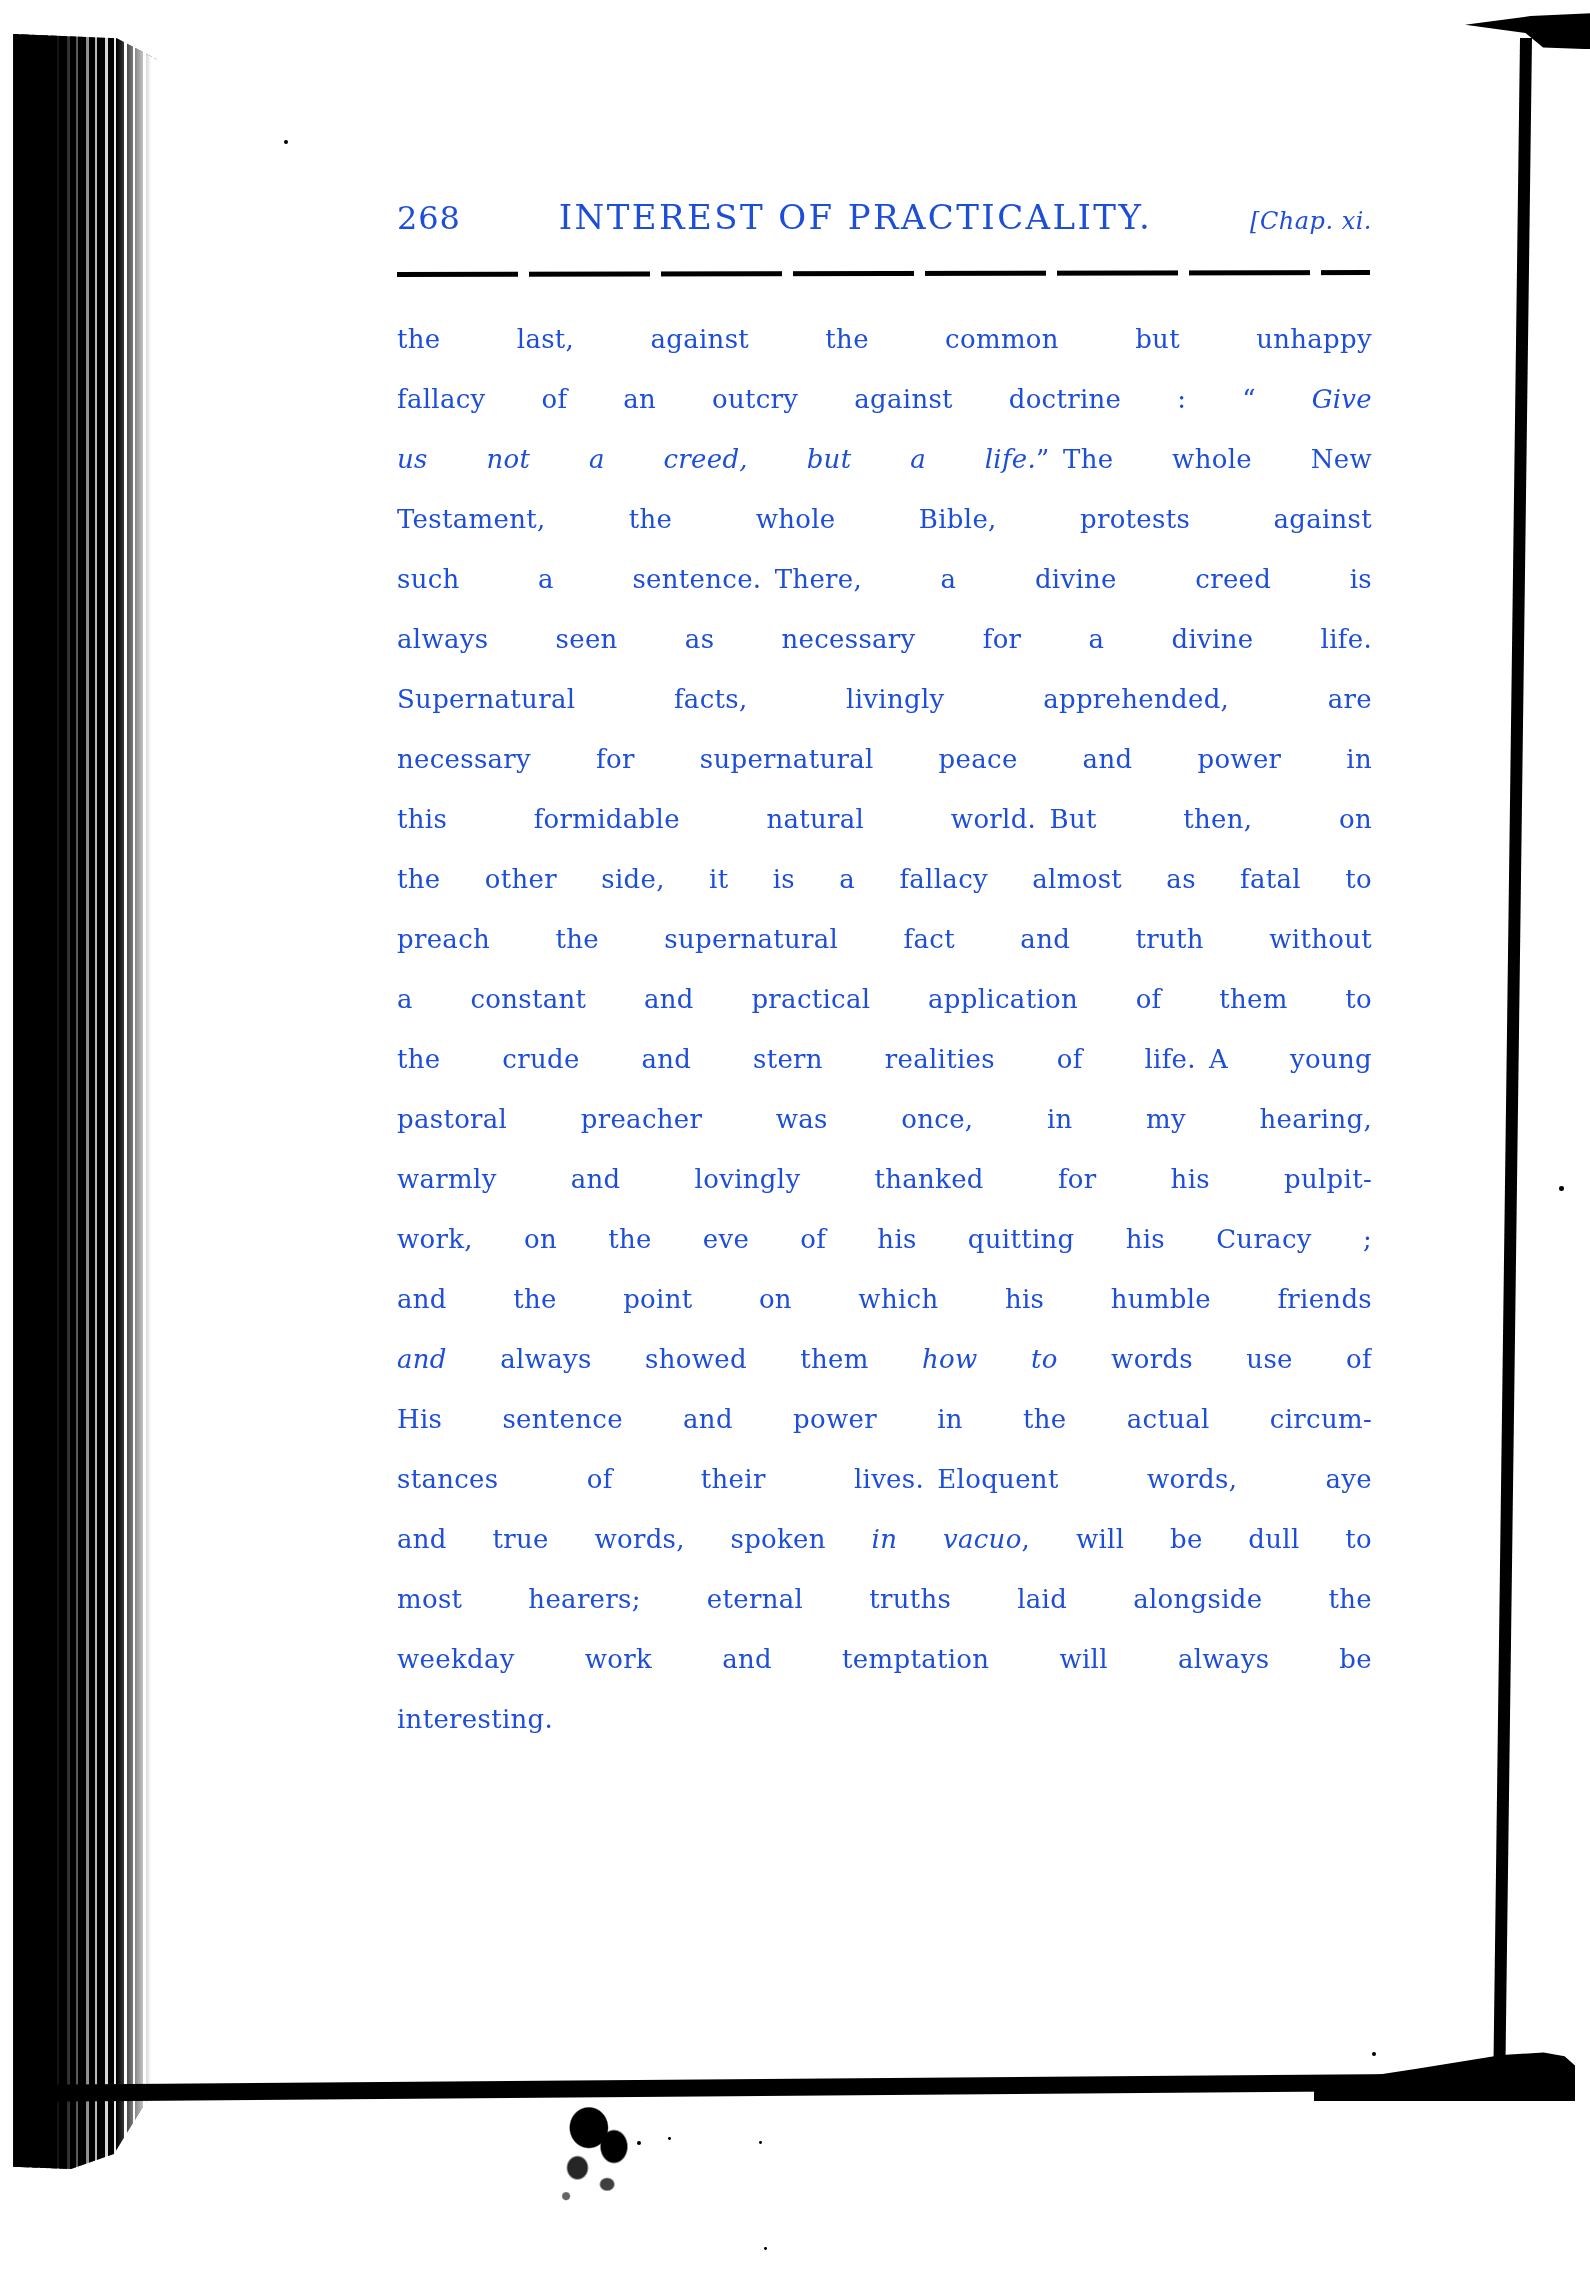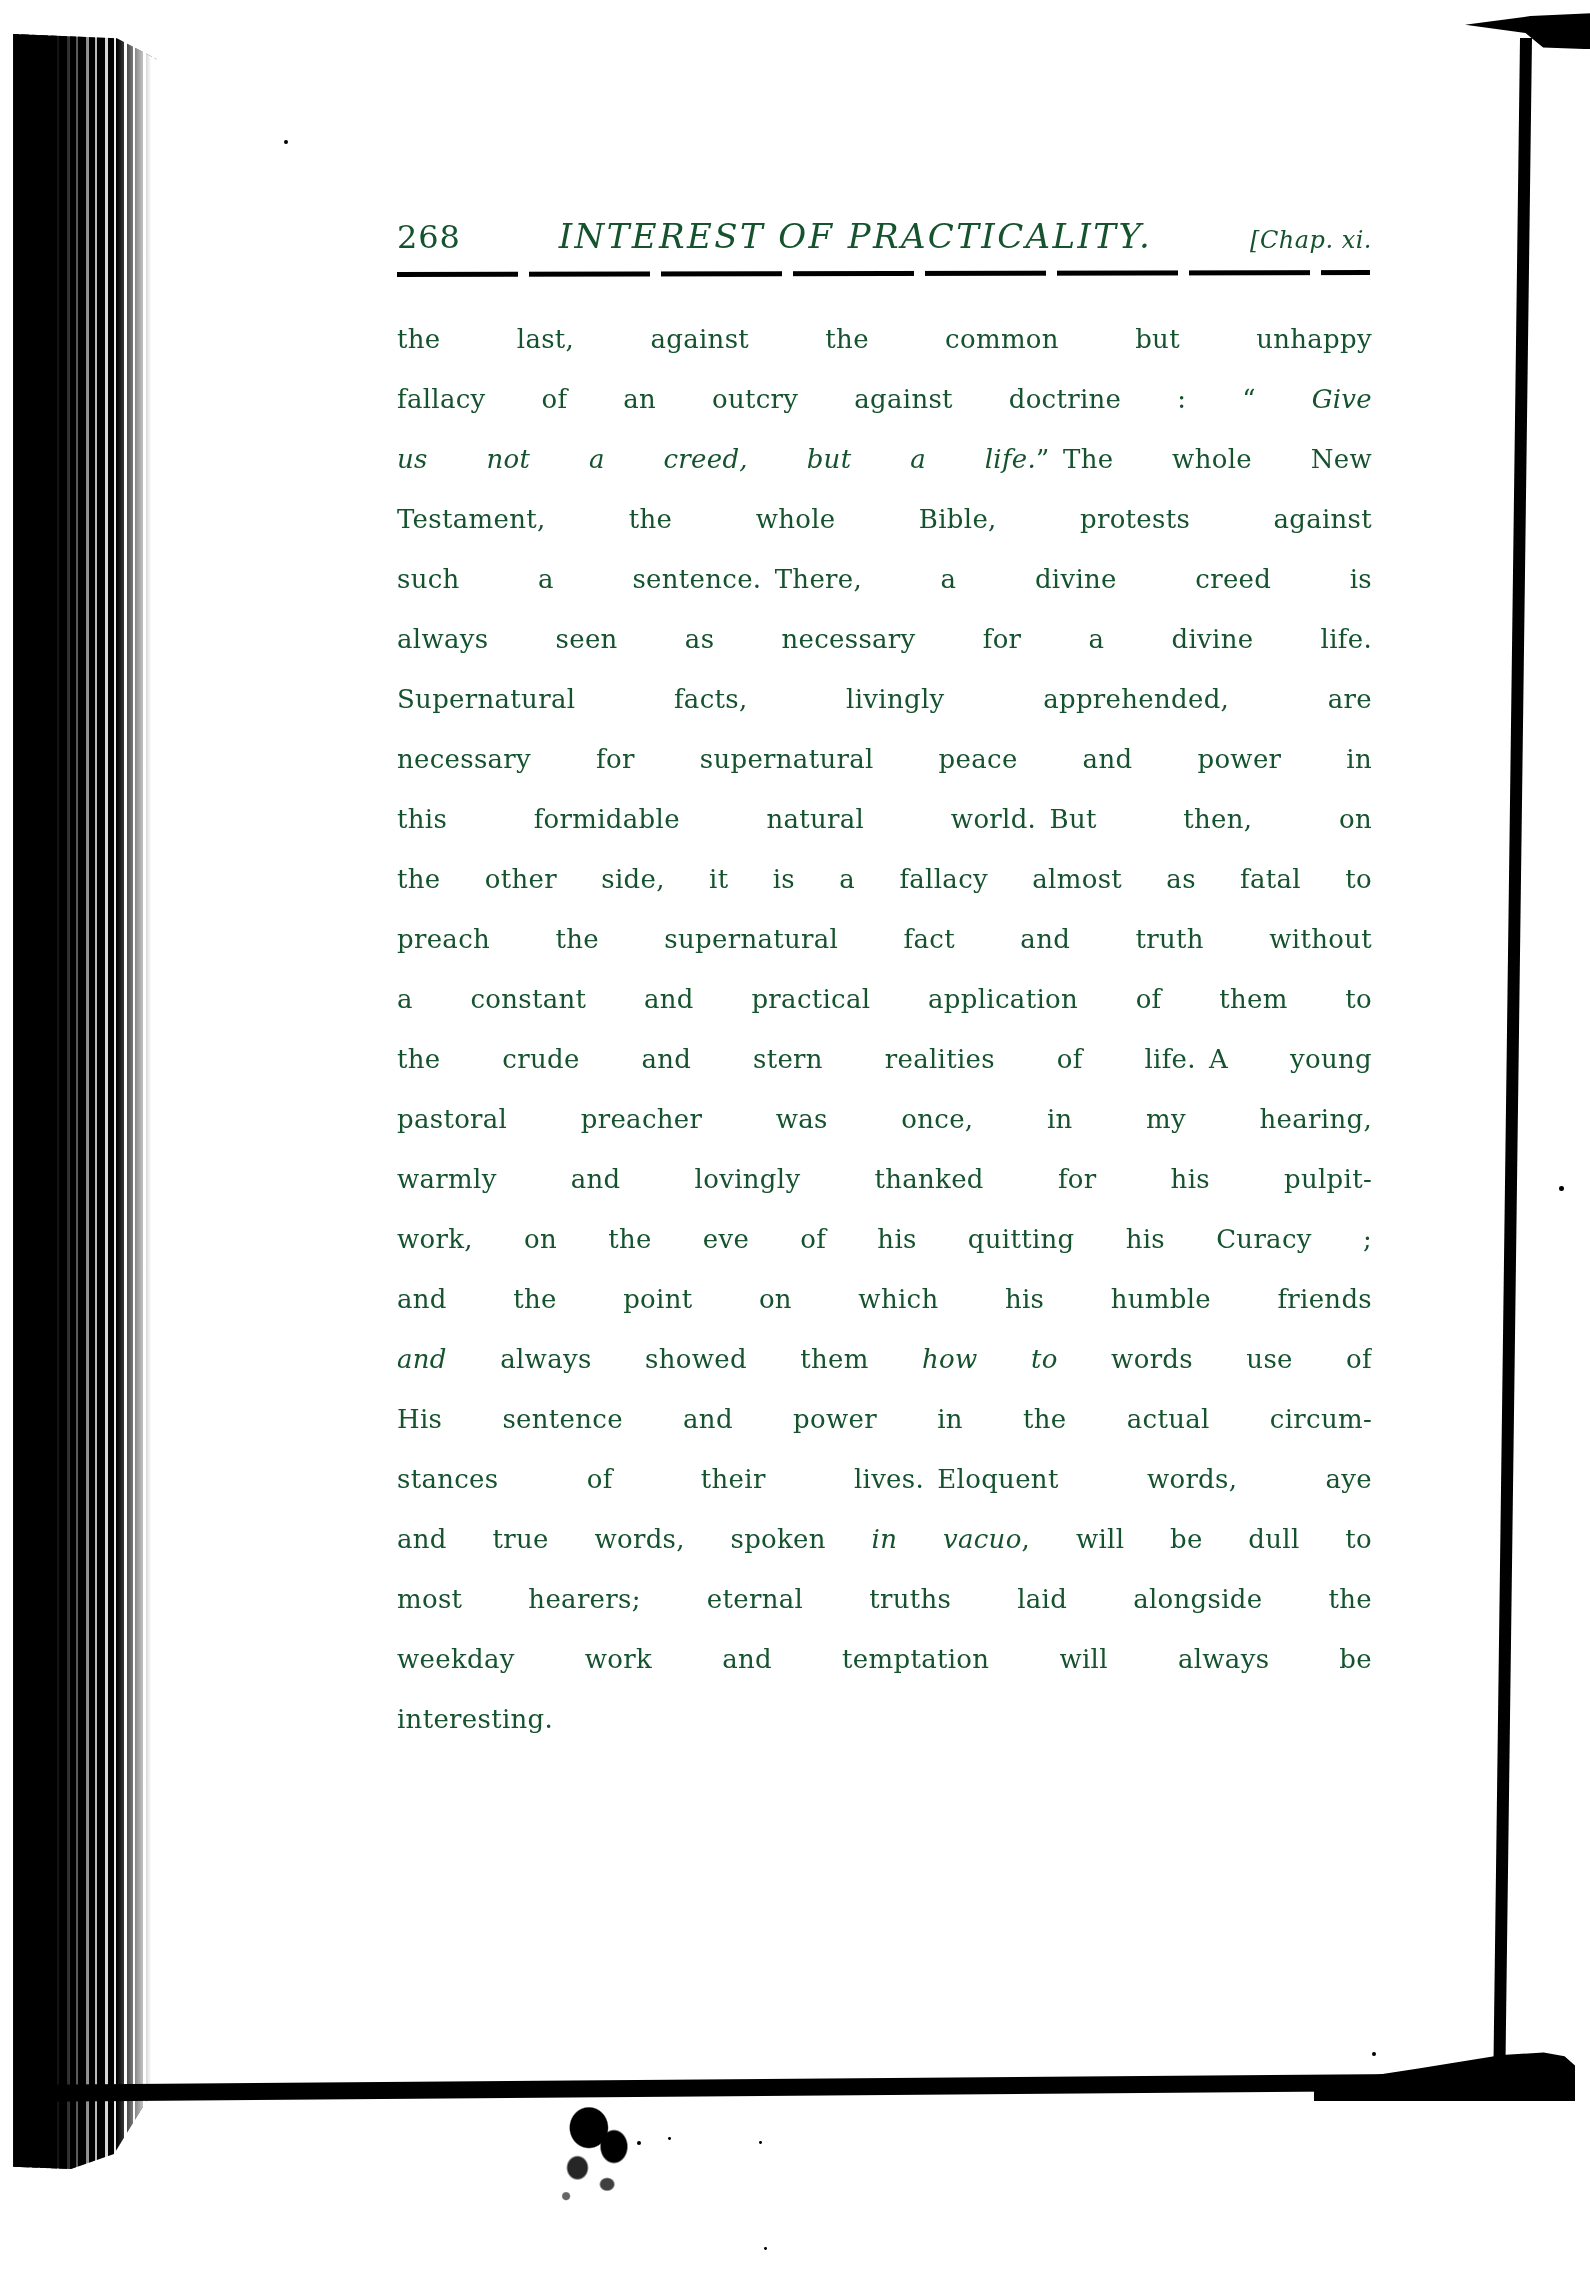--- a/index.html
+++ b/index.html
@@ -9,21 +9,21 @@
     width: 1591px;
     height: 2296px;
     overflow: hidden;
   }
   #sheet {
     position: relative;
     width: 1384px;
     height: 2296px;
     background: #ffffff;
     font-family: "DejaVu Serif", "Liberation Serif", serif;
-    color: #14532d;
+    color: #1d4ed8;
   }
 
   
   #gutter {
     position: absolute;
     left: 13.2px;
     top: 34px;
     width: 144px;
     height: 2135px;
     background:
@@ -98,24 +98,22 @@
     display: flex;
     justify-content: space-between;
     align-items: baseline;
   }
   #page-number {
     font-size: 32px;
     letter-spacing: 0.9px;
   }
   #running-title {
     font-size: 34px;
-    font-style: italic;
     letter-spacing: 2.4px;
     white-space: nowrap;
-    margin-top: 19px;
   }
   #chapter-ref {
     font-size: 24px;
     letter-spacing: 0.5px;
     font-style: italic;
   }
   #header-rule {
     position: absolute;
     left: 397px;
     top: 271px;

